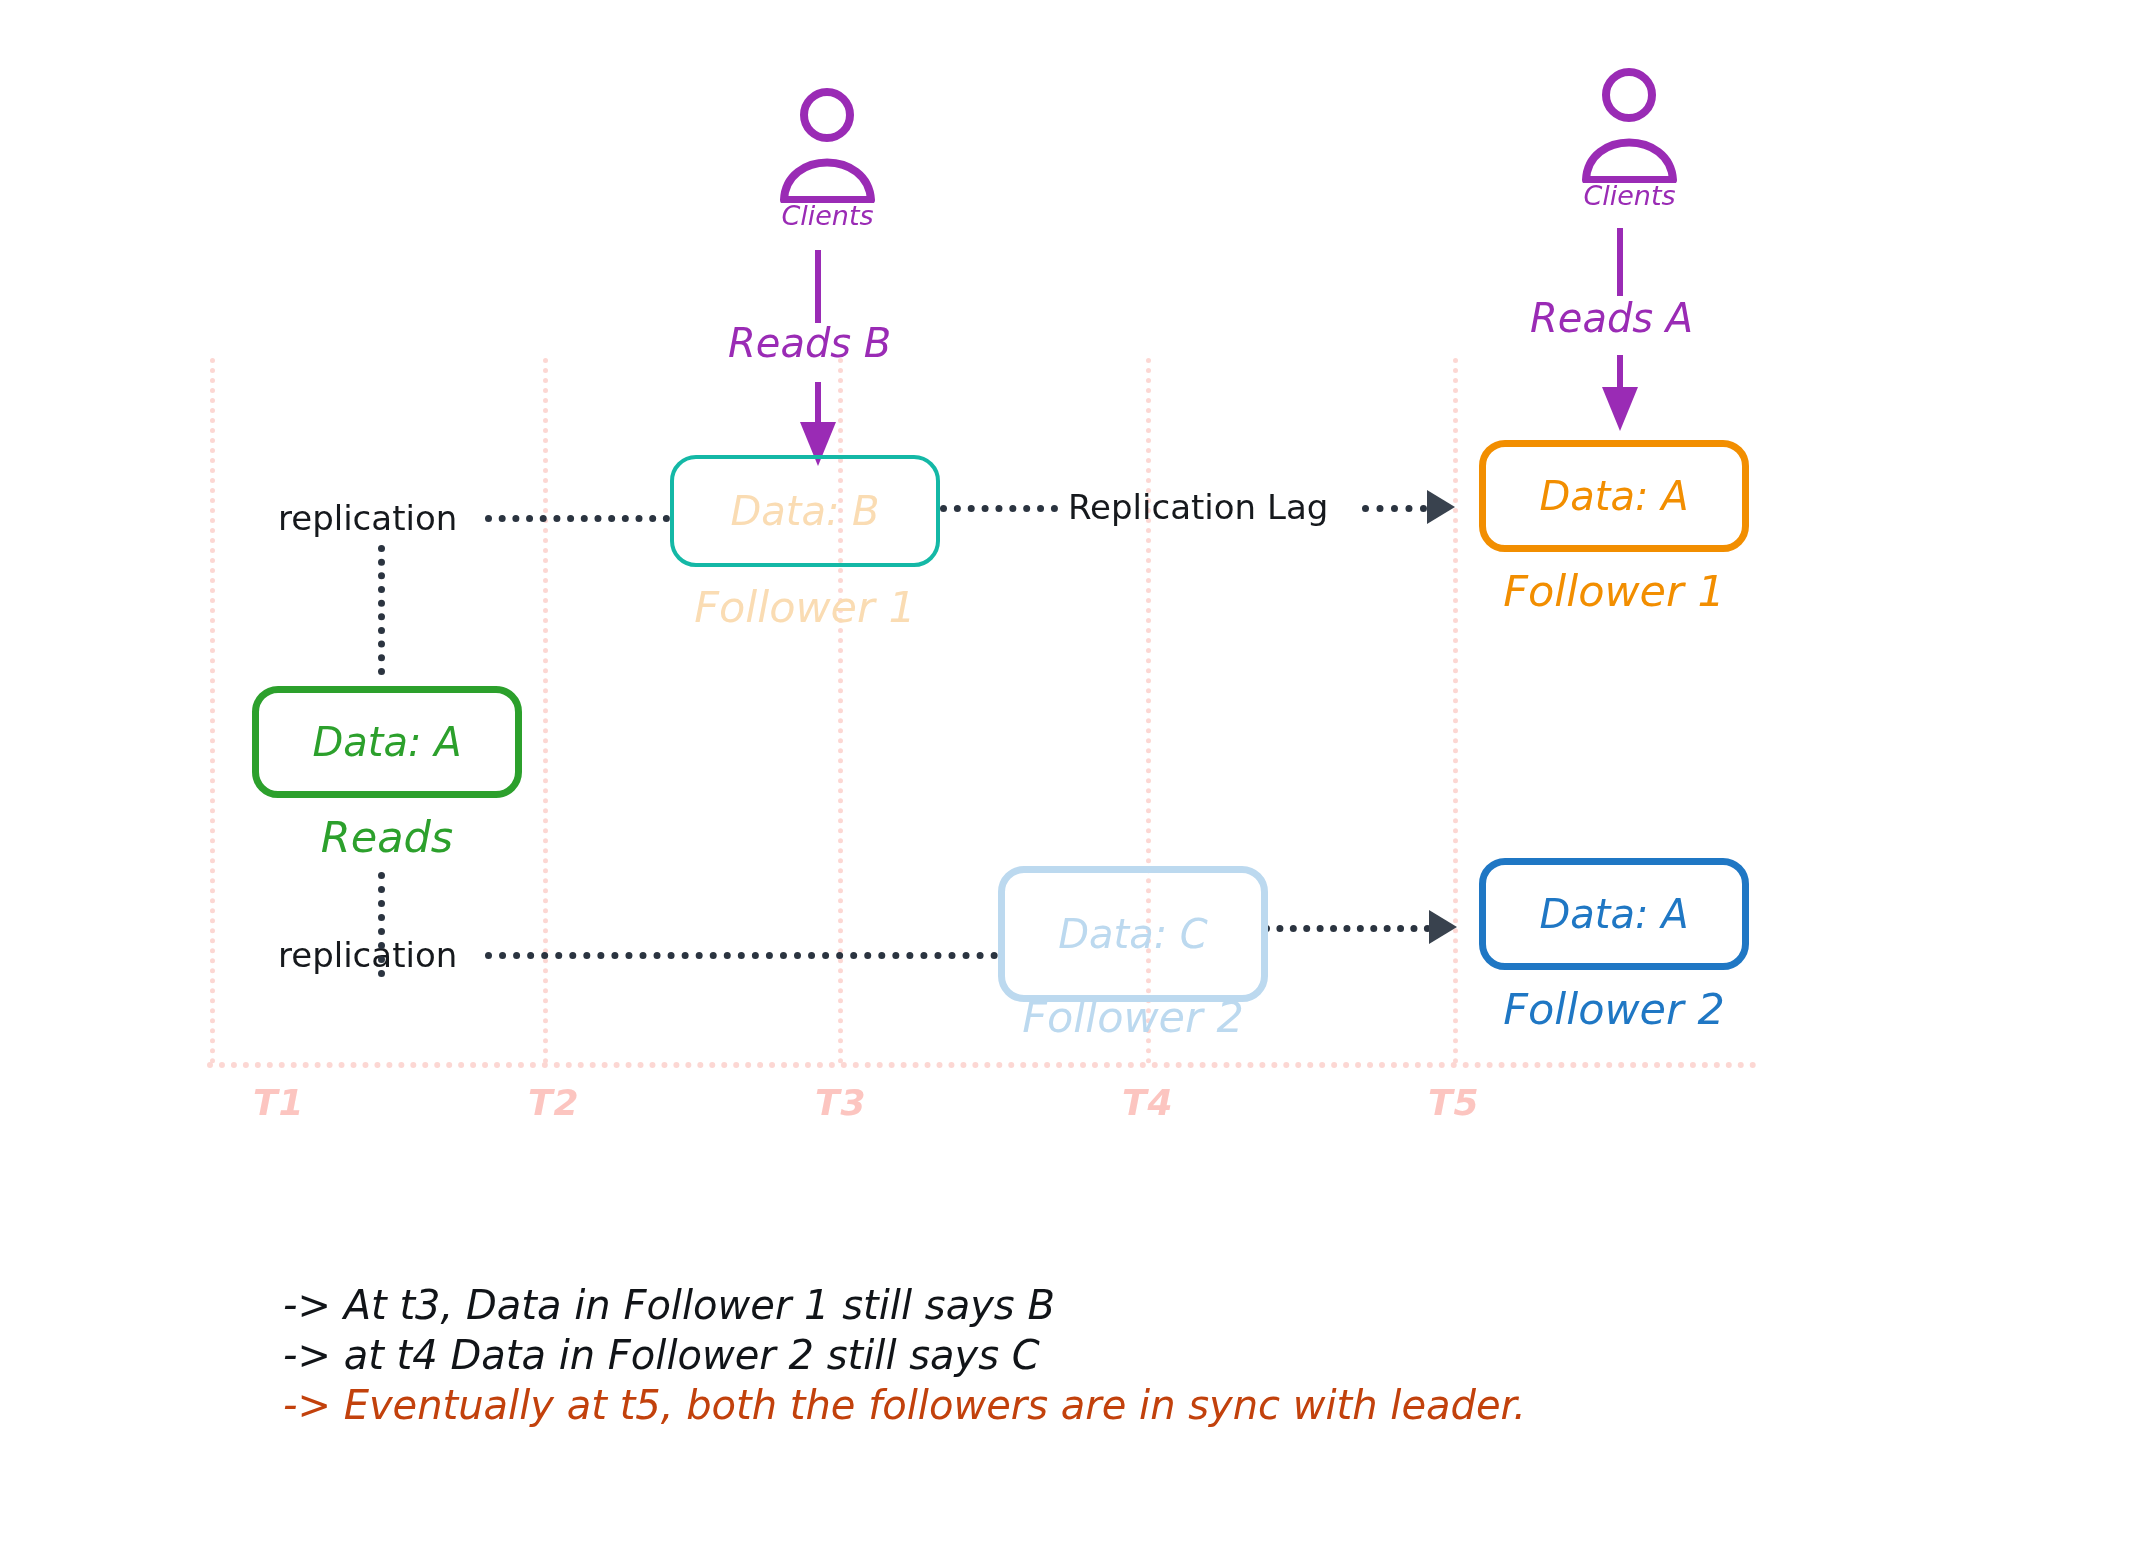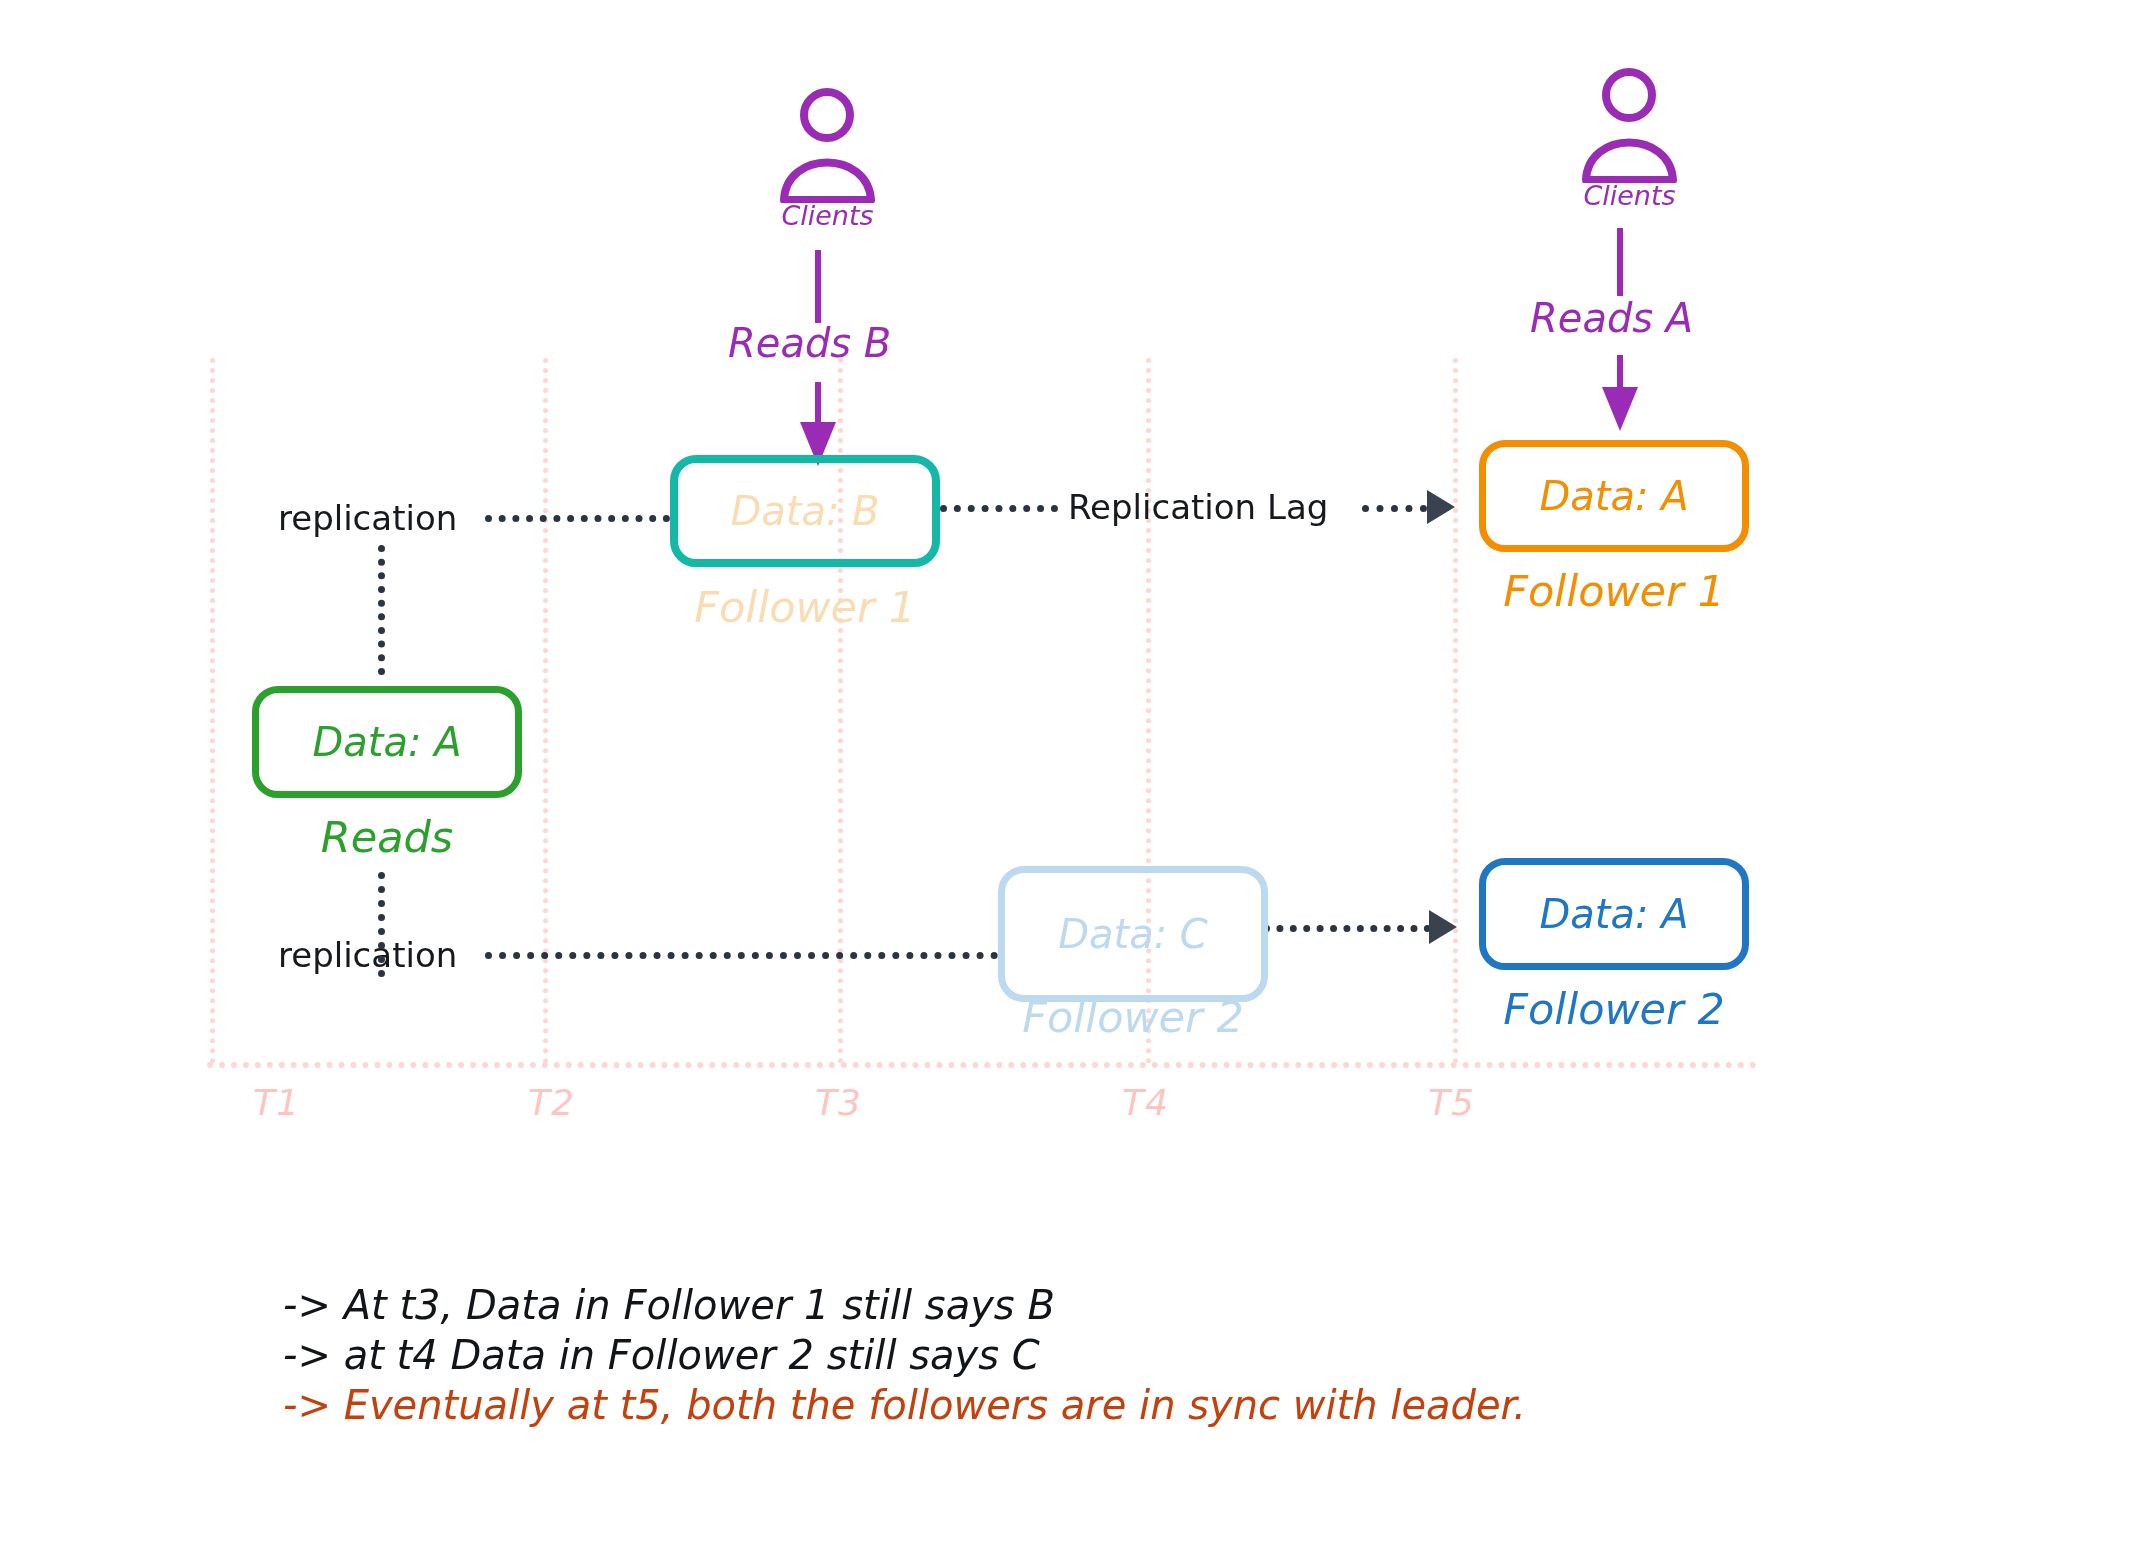--- a/index.html
+++ b/index.html
@@ -35,21 +35,21 @@
     width: 1550px;
     border-top: 6px dotted #fcd7d3;
   }
   .tl-label {
     position: absolute;
     top: 1082px;
     font-family: "DejaVu Sans", sans-serif;
     font-size: 36px;
     color: #fcc5c0;
     font-style: italic;
-    font-weight: 400;
+    font-weight: 700;
     letter-spacing: 1px;
     white-space: nowrap;
   }
 
   
   .node {
     position: absolute;
     box-sizing: border-box;
     border-radius: 26px;
     display: flex;
@@ -67,21 +67,21 @@
     position: absolute;
     font-family: "DejaVu Sans", sans-serif;
     font-size: 43px;
     font-style: italic;
     white-space: nowrap;
     text-align: center;
   }
 
   .n-leader   { border: 7px solid #2ca02c; }
   .c-leader   { color: #2ca02c; }
-  .n-f1-faded { border: 8px solid #14b8a6; }
+  .n-f1-faded { border: 4px solid #14b8a6; }
   .c-f1-faded { color: #fadcb3; }
   .n-f1       { border: 7px solid #f28e00; }
   .c-f1       { color: #f28e00; }
   .n-f2-faded { border: 7px solid #bcd9ef; }
   .c-f2-faded { color: #bcd9ef; }
   .n-f2       { border: 7px solid #1f77c4; }
   .c-f2       { color: #1f77c4; }
 
   
   .dot-h {

